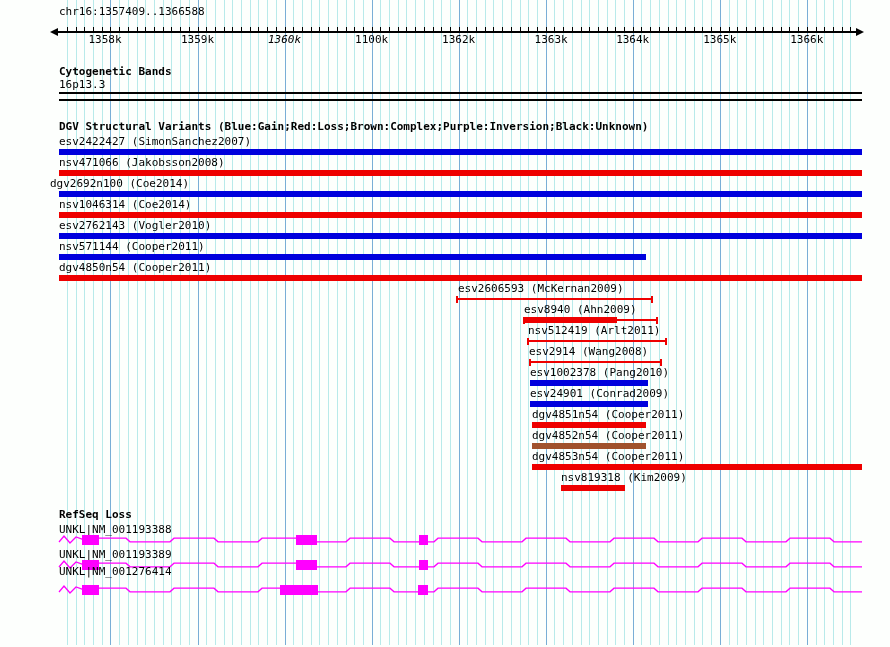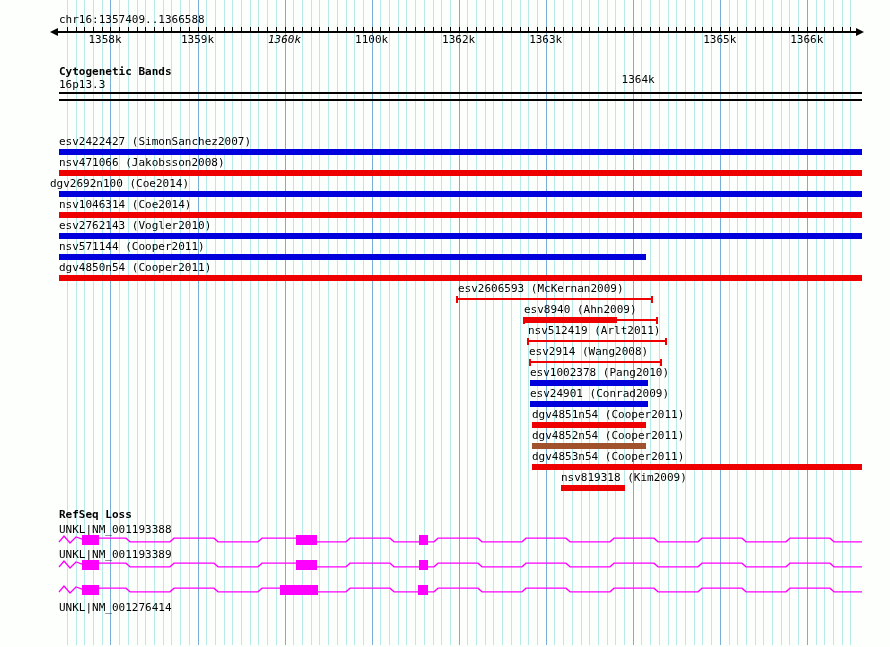--- a/index.html
+++ b/index.html
@@ -1,21 +1,21 @@
 <!DOCTYPE html>
 <html><head>
 <meta charset="utf-8">
 <style>
   html,body{margin:0;padding:0;background:#fff;}
   #stage{position:relative;width:890px;height:647px;background:#fdfffd;overflow:hidden;
          font-family:"DejaVu Sans Mono",monospace;}
   #grid-layer,#content-layer{position:absolute;inset:0;}
   .t{position:absolute;font:11px "DejaVu Sans Mono",monospace;line-height:11px;color:#000;white-space:nowrap;}
   .b{font-weight:bold;}
-  #region-label{left:59px;top:14px;}
+  #region-label{left:59px;top:6px;}
   #cyto-title{left:59px;top:66px;}
   #cyto-band-label{left:59px;top:79px;}
   #dgv-title{left:59px;top:121px;}
   #refseq-title{left:59px;top:509px;}
 </style>
 </head>
 <body>
 
 <div id="stage">
   <div id="grid-layer">
@@ -108,20 +108,21 @@
       <div style="position: absolute; left: 815.5px; top: 0px; width: 1px; height: 645px; background: rgb(184, 234, 234);"></div>
       <div style="position: absolute; left: 824.2px; top: 0px; width: 1px; height: 645px; background: rgb(184, 234, 234);"></div>
       <div style="position: absolute; left: 832.9px; top: 0px; width: 1px; height: 645px; background: rgb(184, 234, 234);"></div>
       <div style="position: absolute; left: 841.6px; top: 0px; width: 1px; height: 645px; background: rgb(184, 234, 234);"></div>
       <div style="position: absolute; left: 850.3px; top: 0px; width: 1px; height: 645px; background: rgb(184, 234, 234);"></div>
     </div>
   <div id="content-layer">
     <div class="t" id="region-label">chr16:1357409..1366588</div>
     <div class="t b" id="cyto-title">Cytogenetic Bands</div>
     <div class="t" id="cyto-band-label">16p13.3</div>
+    <div class="t b" id="dgv-title">DGV Structural Variants (Blue:Gain;Red:Loss;Brown:Complex;Purple:Inversion;Black:Unknown)</div>
     <div class="t b" id="refseq-title">RefSeq Loss</div>
   <div style="position: absolute; left: 57px; top: 31px; width: 800px; height: 2px; background: rgb(0, 0, 0);"></div>
       <div style="position: absolute; left: 50px; top: 28px; width: 0px; height: 0px; border-top: 4px solid transparent; border-bottom: 4px solid transparent; border-right: 8px solid rgb(0, 0, 0);"></div>
       <div style="position: absolute; left: 856px; top: 28px; width: 0px; height: 0px; border-top: 4px solid transparent; border-bottom: 4px solid transparent; border-left: 8px solid rgb(0, 0, 0);"></div>
       <div style="position: absolute; left: 66.9px; top: 27px; width: 1px; height: 4px; background: rgb(0, 0, 0);"></div>
       <div style="position: absolute; left: 75.6px; top: 27px; width: 1px; height: 4px; background: rgb(0, 0, 0);"></div>
       <div style="position: absolute; left: 84.3px; top: 27px; width: 1px; height: 4px; background: rgb(0, 0, 0);"></div>
       <div style="position: absolute; left: 93px; top: 27px; width: 1px; height: 4px; background: rgb(0, 0, 0);"></div>
       <div style="position: absolute; left: 101.7px; top: 27px; width: 1px; height: 4px; background: rgb(0, 0, 0);"></div>
       <div style="position: absolute; left: 110.4px; top: 27px; width: 1px; height: 4px; background: rgb(0, 0, 0);"></div>
@@ -208,22 +209,22 @@
       <div style="position: absolute; left: 815.5px; top: 27px; width: 1px; height: 4px; background: rgb(0, 0, 0);"></div>
       <div style="position: absolute; left: 824.2px; top: 27px; width: 1px; height: 4px; background: rgb(0, 0, 0);"></div>
       <div style="position: absolute; left: 832.9px; top: 27px; width: 1px; height: 4px; background: rgb(0, 0, 0);"></div>
       <div style="position: absolute; left: 841.6px; top: 27px; width: 1px; height: 4px; background: rgb(0, 0, 0);"></div>
       <div style="position: absolute; left: 850.3px; top: 27px; width: 1px; height: 4px; background: rgb(0, 0, 0);"></div>
       <div class="t" style="position: absolute; left: 88.4px; top: 34px; width: 44px; text-align: left;">1358k</div>
       <div class="t" style="position: absolute; left: 175.5px; top: 34px; width: 44px; text-align: center;">1359k</div>
       <div class="t" style="position: absolute; left: 262.5px; top: 34px; width: 44px; text-align: center; font-style: italic;">1360k</div>
       <div class="t" style="position: absolute; left: 349.6px; top: 34px; width: 44px; text-align: center;">1100k</div>
       <div class="t" style="position: absolute; left: 436.6px; top: 34px; width: 44px; text-align: center;">1362k</div>
-      <div class="t" style="position: absolute; left: 523.7px; top: 34px; width: 44px; text-align: center;">1363k</div>
-      <div class="t" style="position: absolute; left: 610.7px; top: 34px; width: 44px; text-align: right; margin-top: 40px;">1364k</div>
+      <div class="t" style="position: absolute; left: 523.7px; top: 34px; width: 44px; text-align: right;">1363k</div>
+      <div class="t" style="position: absolute; left: 610.7px; top: 34px; width: 44px; text-align: center;">1364k</div>
       <div class="t" style="position: absolute; left: 697.8px; top: 34px; width: 44px; text-align: center;">1365k</div>
       <div class="t" style="position: absolute; left: 784.8px; top: 34px; width: 44px; text-align: center;">1366k</div>
       <div style="position: absolute; left: 59px; top: 92px; width: 803px; height: 2px; background: rgb(0, 0, 0);"></div>
       <div style="position: absolute; left: 59px; top: 99px; width: 803px; height: 2px; background: rgb(0, 0, 0);"></div>
       <div class="t" style="position: absolute; left: 59px; top: 136px;">esv2422427 (SimonSanchez2007)</div>
       <div style="position: absolute; left: 59px; top: 149px; width: 803px; height: 6px; background: rgb(0, 0, 221);"></div>
       <div class="t" style="position: absolute; left: 59px; top: 157px;">nsv471066 (Jakobsson2008)</div>
       <div style="position: absolute; left: 59px; top: 170px; width: 803px; height: 6px; background: rgb(238, 0, 0);"></div>
       <div class="t" style="position: absolute; left: 50px; top: 178px;">dgv2692n100 (Coe2014)</div>
       <div style="position: absolute; left: 59px; top: 191px; width: 803px; height: 6px; background: rgb(0, 0, 221);"></div>
@@ -271,21 +272,21 @@
       <div style="position: absolute; left: 82px; top: 535px; width: 17px; height: 10px; background: rgb(255, 0, 255);"></div>
       <div style="position: absolute; left: 296px; top: 535px; width: 21px; height: 10px; background: rgb(255, 0, 255);"></div>
       <div style="position: absolute; left: 419px; top: 535px; width: 9px; height: 10px; background: rgb(255, 0, 255);"></div>
       <div class="t" style="position: absolute; left: 59px; top: 549px;">UNKL|NM_001193389</div>
       <svg width="803" height="14" style="position: absolute; left: 59px; top: 558px; overflow: visible;">
         <polyline points="0,9 5,3 11,10 17,4 23,6 27,5.2 67,5.2 71,8.8 111,8.8 115,5.2 155,5.2 159,8.8 199,8.8 203,5.2 243,5.2 247,8.8 287,8.8 291,5.2 331,5.2 335,8.8 375,8.8 379,5.2 419,5.2 423,8.8 463,8.8 467,5.2 507,5.2 511,8.8 551,8.8 555,5.2 595,5.2 599,8.8 639,8.8 643,5.2 683,5.2 687,8.8 727,8.8 731,5.2 771,5.2 775,8.8 803,8.8" fill="none" stroke="#ff00ff" stroke-width="1.3"></polyline>
       </svg>
       <div style="position: absolute; left: 82px; top: 560px; width: 17px; height: 10px; background: rgb(255, 0, 255);"></div>
       <div style="position: absolute; left: 296px; top: 560px; width: 21px; height: 10px; background: rgb(255, 0, 255);"></div>
       <div style="position: absolute; left: 419px; top: 560px; width: 9px; height: 10px; background: rgb(255, 0, 255);"></div>
-      <div class="t" style="position: absolute; left: 59px; top: 602px;">UNKL|NM_001276414</div>
+      <div class="t" style="position: absolute; left: 59px; top: 566px;">UNKL|NM_001276414</div>
       <svg width="803" height="14" style="position: absolute; left: 59px; top: 583px; overflow: visible;">
         <polyline points="0,9 5,3 11,10 17,4 23,6 27,5.2 67,5.2 71,8.8 111,8.8 115,5.2 155,5.2 159,8.8 199,8.8 203,5.2 243,5.2 247,8.8 287,8.8 291,5.2 331,5.2 335,8.8 375,8.8 379,5.2 419,5.2 423,8.8 463,8.8 467,5.2 507,5.2 511,8.8 551,8.8 555,5.2 595,5.2 599,8.8 639,8.8 643,5.2 683,5.2 687,8.8 727,8.8 731,5.2 771,5.2 775,8.8 803,8.8" fill="none" stroke="#ff00ff" stroke-width="1.3"></polyline>
       </svg>
       <div style="position: absolute; left: 82px; top: 585px; width: 17px; height: 10px; background: rgb(255, 0, 255);"></div>
       <div style="position: absolute; left: 280px; top: 585px; width: 38px; height: 10px; background: rgb(255, 0, 255);"></div>
       <div style="position: absolute; left: 418px; top: 585px; width: 10px; height: 10px; background: rgb(255, 0, 255);"></div>
     </div>
 </div>
 
 </body></html>

